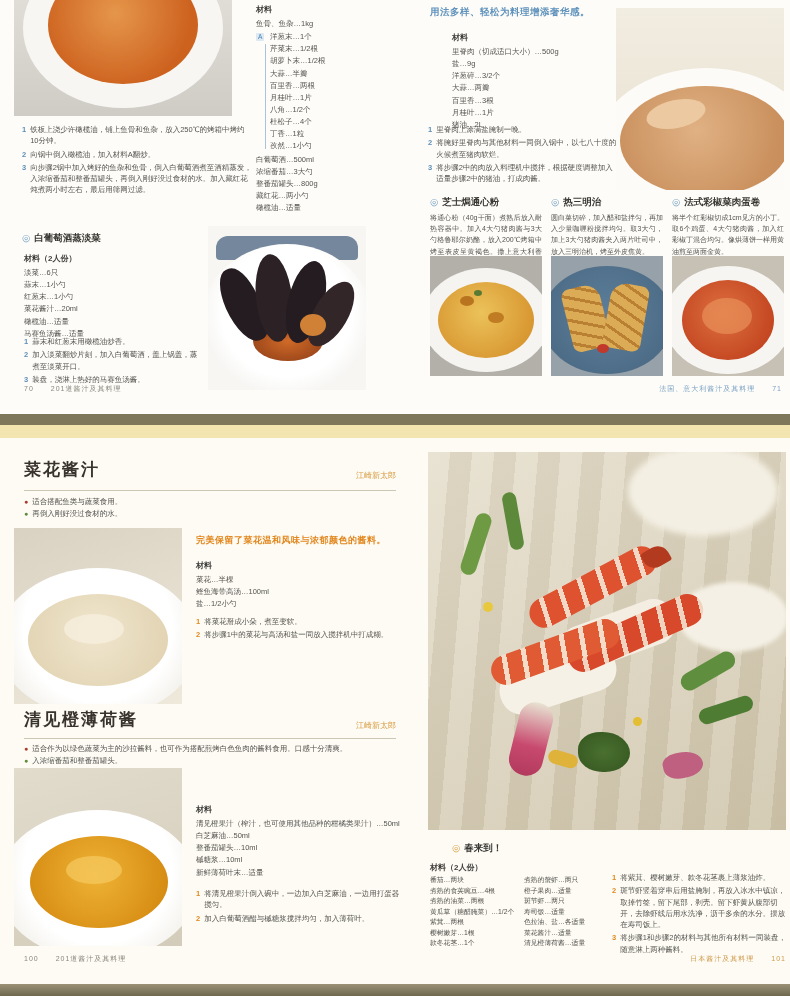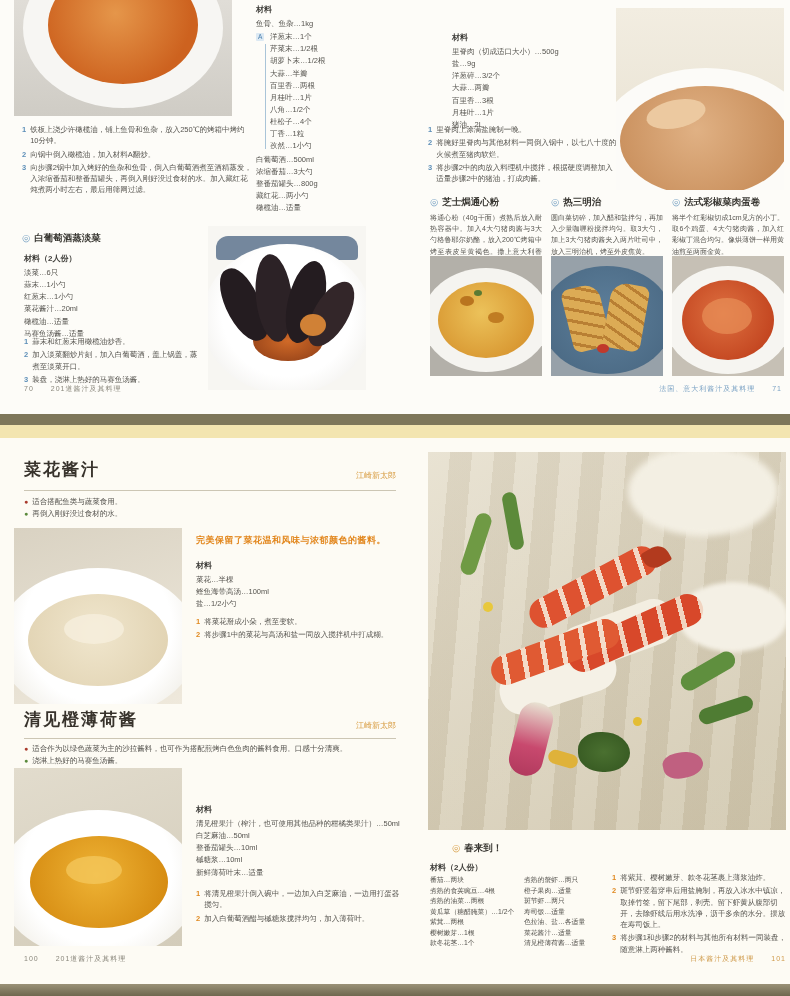--- a/index.html
+++ b/index.html
@@ -131,20 +131,21 @@
       <div class="sh" style="left:80px;top:34px;width:36px;height:84px;background:#241c20;border-radius:50%;transform:rotate(14deg);"></div>
       <div class="sh" style="left:106px;top:52px;width:34px;height:72px;background:#332629;border-radius:50%;transform:rotate(30deg);"></div>
       <div class="sh" style="left:92px;top:88px;width:26px;height:22px;background:#d08136;border-radius:50%;"></div>
     </div>
 
     <div class="abs foot" style="left:24px;top:384px;">
       <span class="pg">70</span>
       <span>201道酱汁及其料理</span>
     </div>
 
+    <div class="abs h-blue" style="left:430px;top:6px;width:340px;">用法多样、轻松为料理增添奢华感。</div>
     <div class="abs" style="left:452px;top:32px;width:160px;">
       <div class="mat-t">材料</div>
       <div class="ing">里脊肉（切成适口大小）…500g</div>
       <div class="ing">盐…9g</div>
       <div class="ing">洋葱碎…3/2个</div>
       <div class="ing">大蒜…两瓣</div>
       <div class="ing">百里香…3根</div>
       <div class="ing">月桂叶…1片</div>
       <div class="ing">猪油…2L</div>
     </div>
@@ -234,21 +235,21 @@
       <div class="step">
           <span class="n">2</span>
           <span>将步骤1中的菜花与高汤和盐一同放入搅拌机中打成糊。</span>
         </div>
     </div>
 
     <div class="abs sec-title" style="left:24px;top:270px;">清见橙薄荷酱</div>
     <div class="abs author" style="left:280px;top:282px;width:116px;text-align:right;">江崎新太郎</div>
     <div class="abs rule" style="left:24px;top:300px;width:372px;"></div>
     <div class="abs bullet" style="left:24px;top:305px;width:372px;"><span class="dot red">●</span><span>适合作为以绿色蔬菜为主的沙拉酱料，也可作为搭配煎烤白色鱼肉的酱料食用。口感十分清爽。</span></div>
-    <div class="abs bullet" style="left:24px;top:317px;"><span class="dot green">●</span><span>浇淋上热好的马赛鱼汤酱。</span></div>
+    <div class="abs bullet" style="left:24px;top:317px;"><span class="dot green">●</span><span>入浓缩番茄和整番茄罐头。</span></div>
 
     <div class="photo" style="left:14px;top:330px;width:168px;height:178px;background:linear-gradient(160deg,#e2dccd,#d3ccba);">
       <div class="sh" style="left:-16px;top:42px;width:200px;height:150px;background:radial-gradient(circle at 50% 40%,#ffffff 55%,#e8e4d8);border-radius:50%;"></div>
       <div class="sh" style="left:16px;top:68px;width:138px;height:92px;background:radial-gradient(circle at 48% 42%,#eeb335,#d68c12 80%);border-radius:50%;"></div>
       <div class="sh" style="left:52px;top:88px;width:56px;height:28px;background:#f4c85e;border-radius:50%;opacity:.75;"></div>
     </div>
     <div class="abs" style="left:196px;top:366px;width:206px;">
       <div class="mat-t">材料</div>
       <div class="ing">清见橙果汁（榨汁，也可使用其他品种的柑橘类果汁）…50ml</div>
       <div class="ing">白芝麻油…50ml</div>

